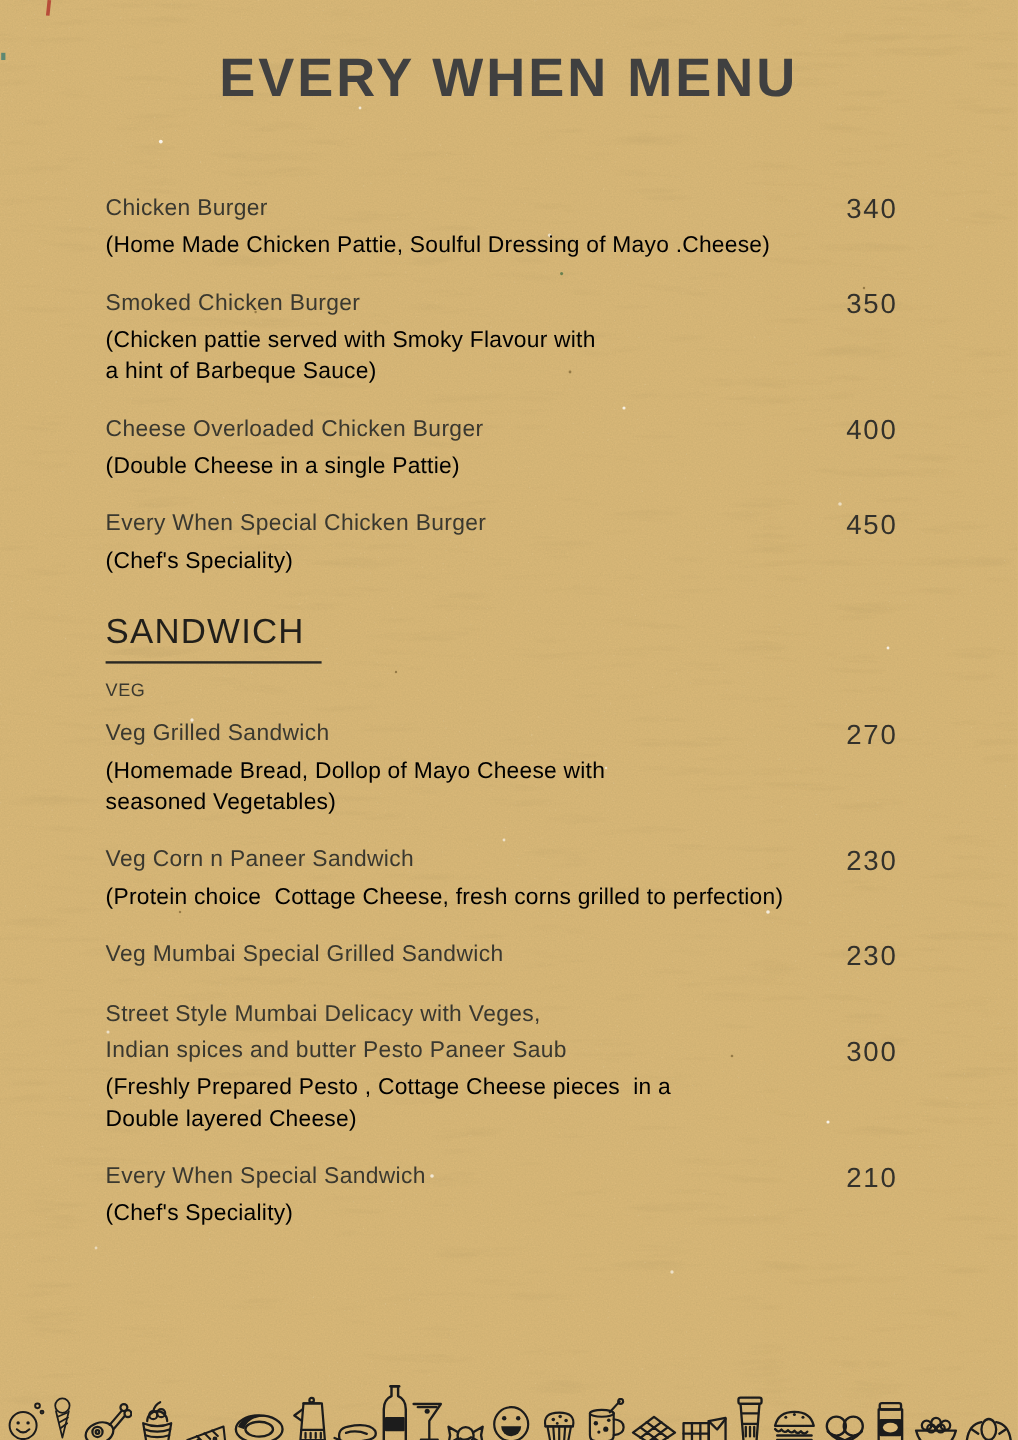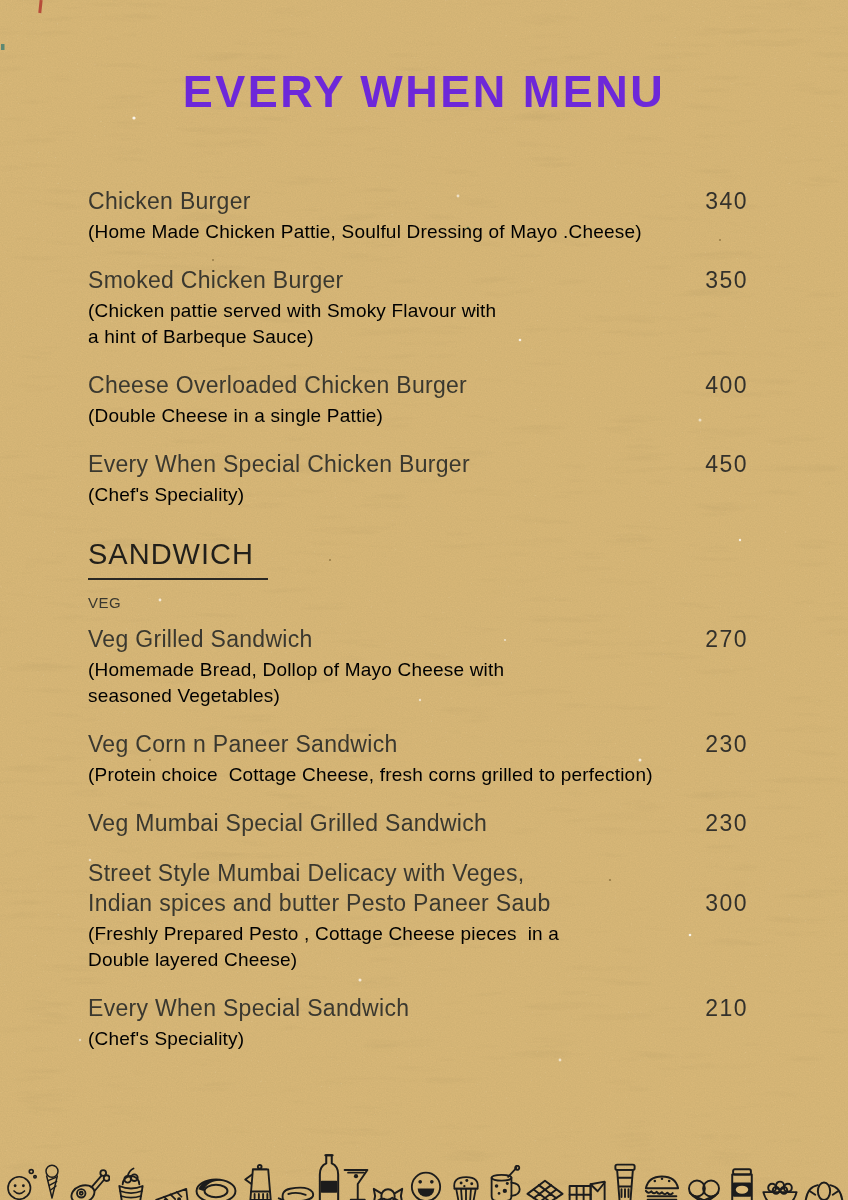--- a/index.html
+++ b/index.html
@@ -4,27 +4,27 @@
 <style>
   html,body{margin:0;padding:0;}
   body{
     width:848px;height:1200px;position:relative;overflow:hidden;
     background:#dcba79;
     font-family:"Liberation Sans", sans-serif;
   }
   .texture{position:absolute;inset:0;z-index:0;pointer-events:none;}
   .content{position:relative;z-index:1;}
   .title{
-    margin:0;padding-top:69px;text-align:center;
-    color:#6d28d9;font-size:45px;font-weight:700;letter-spacing:2.5px;line-height:1;
+    margin:0;padding-top:42px;text-align:center;
+    color:#404040;font-size:45px;font-weight:700;letter-spacing:2.5px;line-height:1;
   }
   .menu{padding:72px 100px 0 88px;color:#3a382f;}
   .item{margin-bottom:20px;}
   .row{display:flex;align-items:flex-end;}
-  .nm{font-size:23px;line-height:30px;letter-spacing:.3px;color:#3a382f;}
+  .nm{font-size:19px;line-height:30px;letter-spacing:.3px;color:#3a382f;}
   .nm span{display:block;}
   .pr{margin-left:auto;font-size:23px;line-height:30px;letter-spacing:1.5px;color:#33312b;padding-left:12px;}
   .ds{font-size:19px;line-height:26px;color:#000000;margin-top:3px;letter-spacing:.2px;}
   .ds span{display:block;white-space:pre-wrap;}
   .sec-heading{
     display:inline-block;font-size:29px;font-weight:400;color:#211f1a;letter-spacing:1px;
     border-bottom:2px solid #2a2823;padding:0 14px 7px 0;margin:10px 0 8px;
   }
   .sub{font-size:15px;line-height:30px;color:#3a382f;margin-bottom:6px;letter-spacing:.5px;}
   .band{

